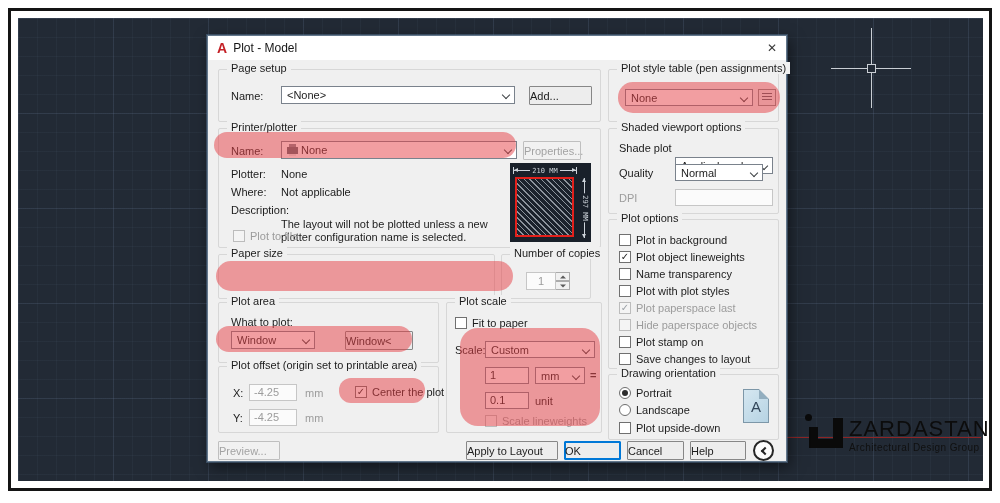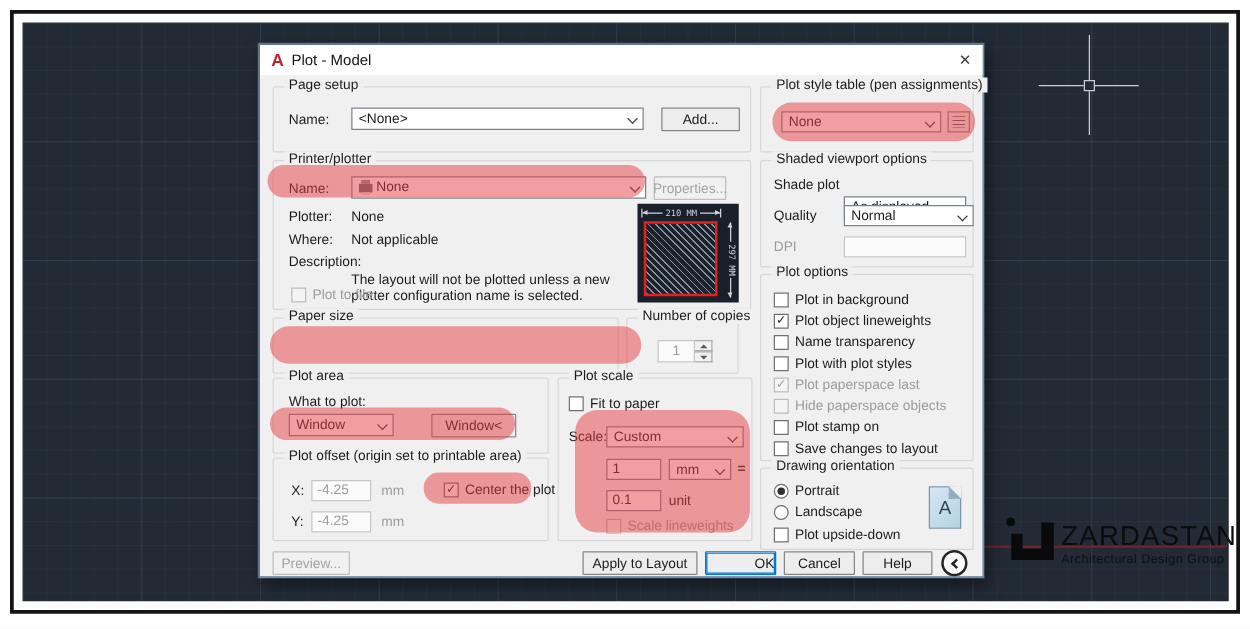--- a/index.html
+++ b/index.html
@@ -47,23 +47,23 @@
   .lbl.dis, .dis { color:#9c9c9c; }
 
   .combo { position:absolute; height:18px; background:#fff; border:1px solid #7a828c; }
   .combo-text { position:absolute; left:5px; top:0; right:16px; line-height:16px; white-space:nowrap; overflow:hidden; display:flex; align-items:center; gap:3px;}
   .chev { position:absolute; right:5px; top:6px; width:6px; height:6px; border-right:1.3px solid #3c4043; border-bottom:1.3px solid #3c4043; transform:rotate(45deg); margin-top:-1px; }
 
   .tb { position:absolute; height:17px; background:#fff; border:1px solid #7a828c; padding:0 4px; line-height:15px; }
   .tb.dis-box { border-color:#c6c6c6; background:#fbfbfb; color:#9c9c9c; }
 
   .btn { position:absolute; height:19px; background:#ededed; border:1px solid #878787; border-radius:1px;
-         display:flex; align-items:center; justify-content:center; white-space:nowrap; }
+         display:flex; align-items:center; white-space:nowrap; }
   .btn.disabled { color:#a3a3a3; border-color:#bfbfbf; background:#f1f1f1; }
-  .btn.focus { border:1px solid #0078d7; box-shadow:inset 0 0 0 1px #0078d7;padding-left:38px; }
+  .btn.focus { border:1px solid #0078d7; box-shadow:inset 0 0 0 1px #0078d7; }
 
   .cb { width:12px; height:12px; background:#fff; border:1px solid #707070; display:inline-flex; align-items:center; justify-content:center;
         font-size:10px; line-height:10px; color:#1f1f1f; flex:none; }
   .cb.checked::after { content:"✓"; }
   .cb.disabled { border-color:#bcbcbc; background:#f4f4f4; color:#9aa0a6; }
   .cb-abs { position:absolute; display:flex; align-items:center; gap:5px; white-space:nowrap; }
 
   .radio { width:12px; height:12px; border:1px solid #6e6e6e; border-radius:50%; background:#fff; position:relative; flex:none; }
   .radio.sel::after { content:""; position:absolute; inset:2px; border-radius:50%; background:#2e2e2e; }
 
@@ -283,21 +283,21 @@
     </div>
 
     <div class="group" style="left:400px; top:92px; width:171px; height:86px;">
       <span class="legend">Shaded viewport options</span>
       <span class="lbl" style="left:10px; top:13px;">Shade plot</span>
       <div class="combo" style="left:66px; top:28px; width:98px; height:17px;text-align:right;">
         <span class="combo-text">As displayed</span>
         <span class="chev"></span>
       </div>
       <span class="lbl" style="left:10px; top:38px;">Quality</span>
-      <div class="combo" style="left:66px; top:35px; width:104px; height:17px;">
+      <div class="combo" style="left:66px; top:35px; width:88px; height:17px;">
         <span class="combo-text">Normal</span>
         <span class="chev"></span>
       </div>
       <span class="lbl dis" style="left:10px; top:63px;">DPI</span>
       <div class="tb dis-box" style="left:66px; top:60px; width:98px;"></div>
     </div>
 
     <div class="group" style="left:400px; top:183px; width:171px; height:150px;padding-left:10px;">
       <span class="legend">Plot options</span>
       <div id="plot-options-list">

